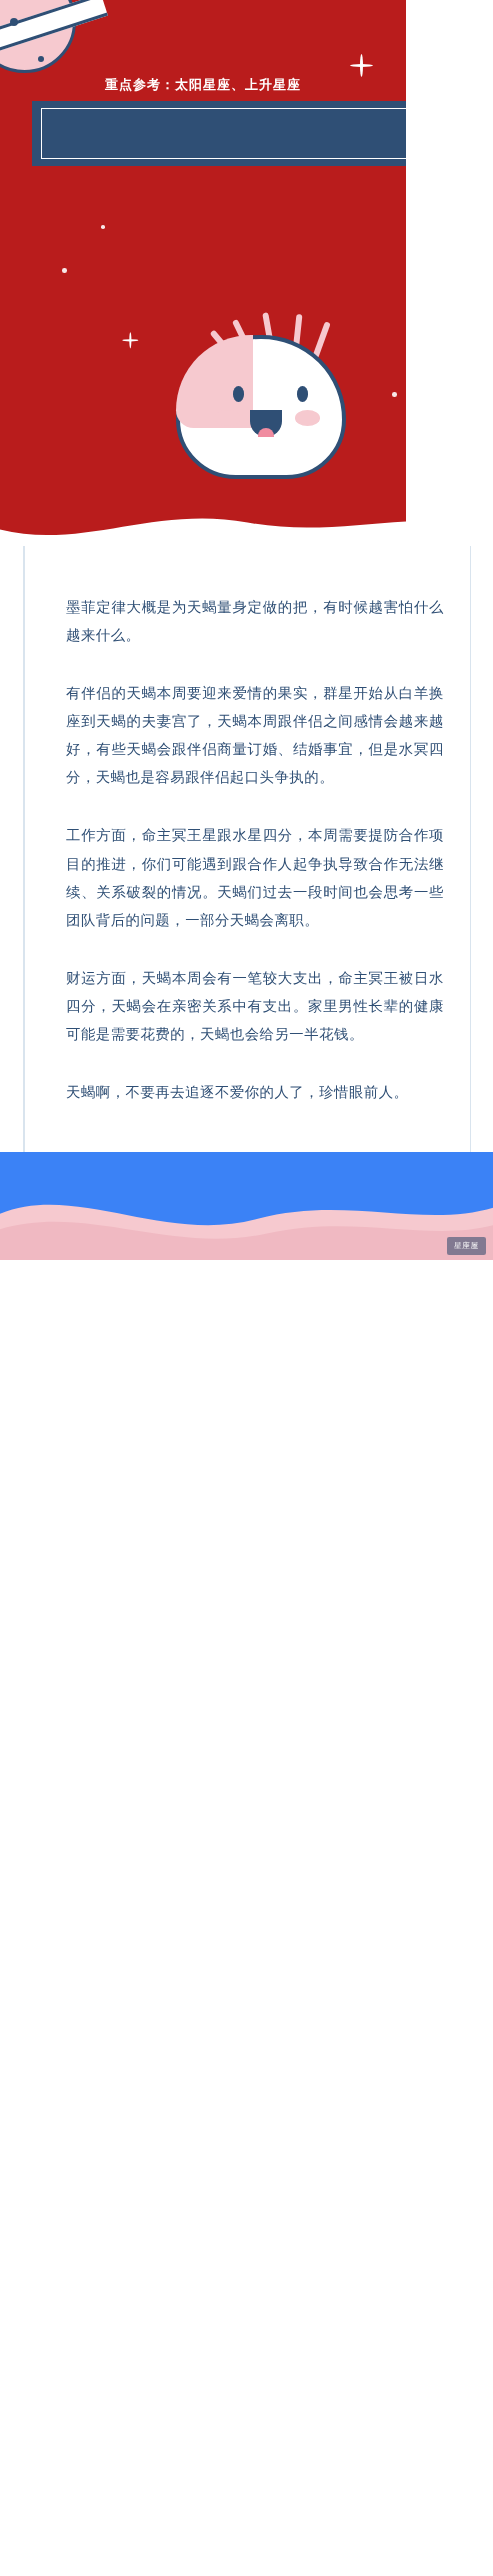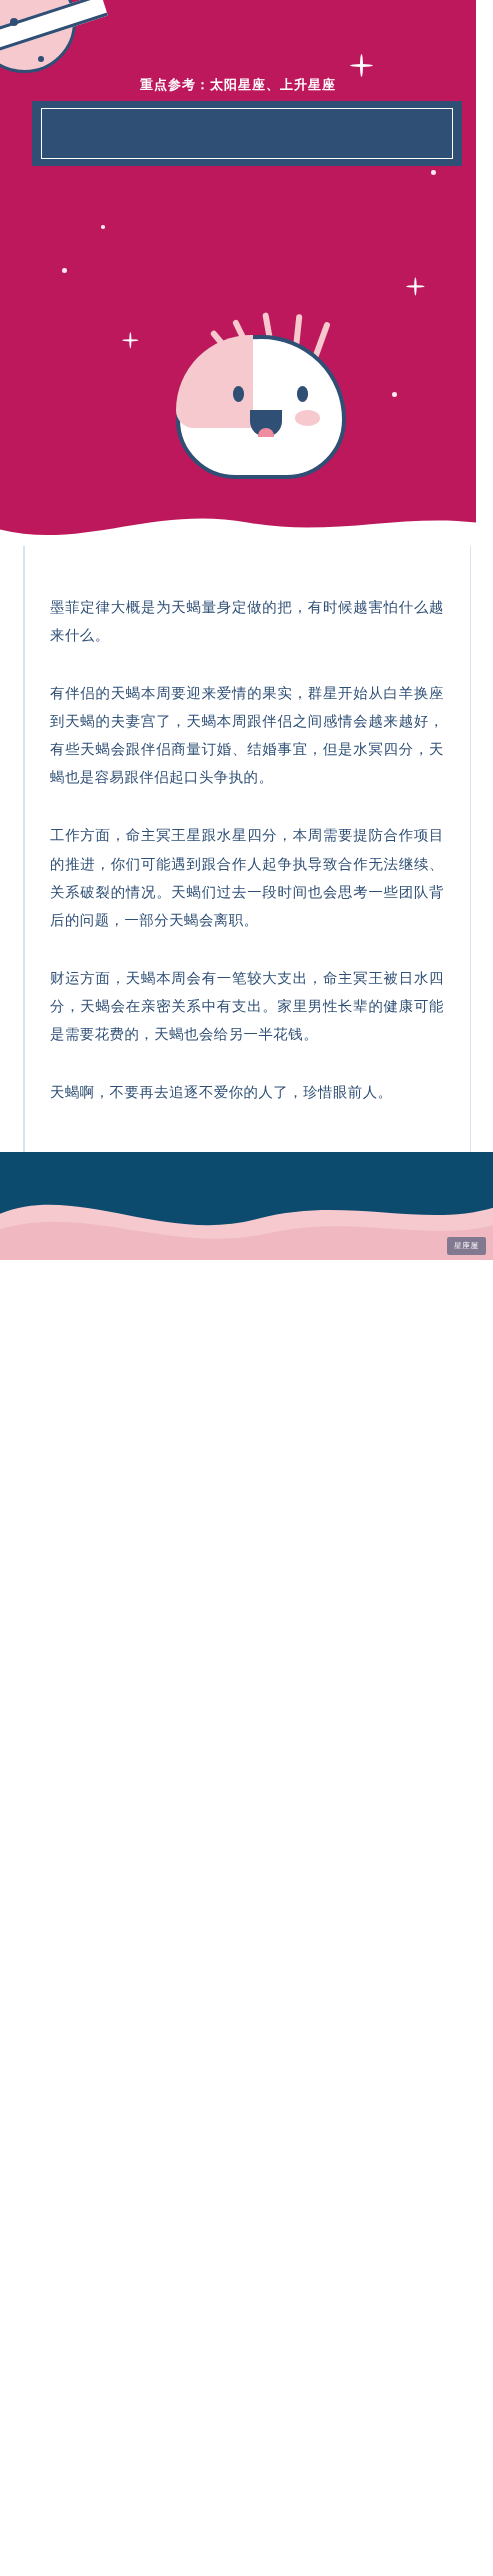--- a/index.html
+++ b/index.html
@@ -13,23 +13,23 @@
     position: relative;
     width: 494px;
     min-height: 2639px;
     background: #ffffff;
     overflow: hidden;
   }
 
   
   .header {
     position: relative;
-    width: 476px;
+    width: 406px;
     height: 546px;
-    background: #be185d;
+    background: #b91c1c;
     overflow: hidden;
   }
   
   .planet {
     position: absolute;
     left: -27px; top: -30px;
     width: 103px; height: 103px;
     border-radius: 50%;
     background: #f6c9cf;
     border: 3.6px solid #2f4f75;
@@ -179,21 +179,21 @@
     width: 494px; height: 46px;
   }
 
   
   .article {
     position: relative;
     padding: 47px 50px 46px 50px;
     background: #ffffff;
   }
   .article p {
-    margin: 0 0 30px 0;
+    margin: 0 0 30px 16px;
     color: #2f4f75;
     font-size: 14.4px;
     line-height: 1.95;
     text-align: justify;
     letter-spacing: 0.5px;
   }
   .article p:last-child { margin-bottom: 0; }
 
   
   .rule {
@@ -203,21 +203,21 @@
     background: #d9e4ee;
   }
   .rule.left  { left: 23px; }
   .rule.right { right: 23px; }
 
   
   .footer {
     position: relative;
     width: 494px;
     height: 108px;
-    background: #0c4a6e;
+    background: #3b82f6;
     overflow: hidden;
   }
   .footer-wave { position: absolute; left:0; bottom:0; width: 494px; height: 108px; }
   .stamp {
     position: absolute;
     right: 8.2px; bottom: 5.2px;
     width: 39px; height: 17.5px;
     background: rgba(40,70,105,.55);
     border-radius: 2.1px;
     color: #ffffff;

